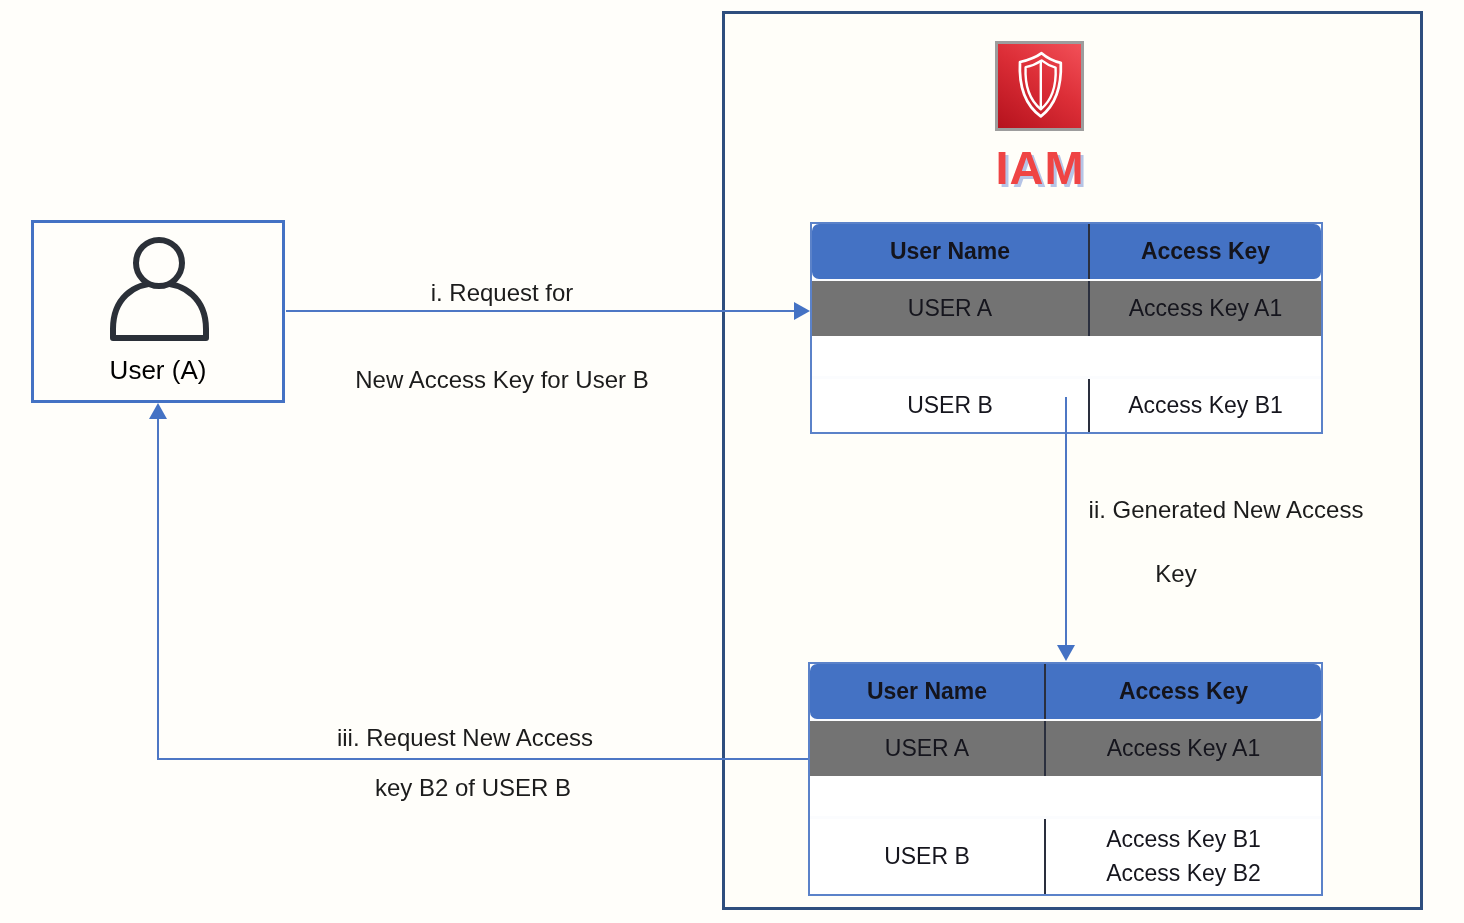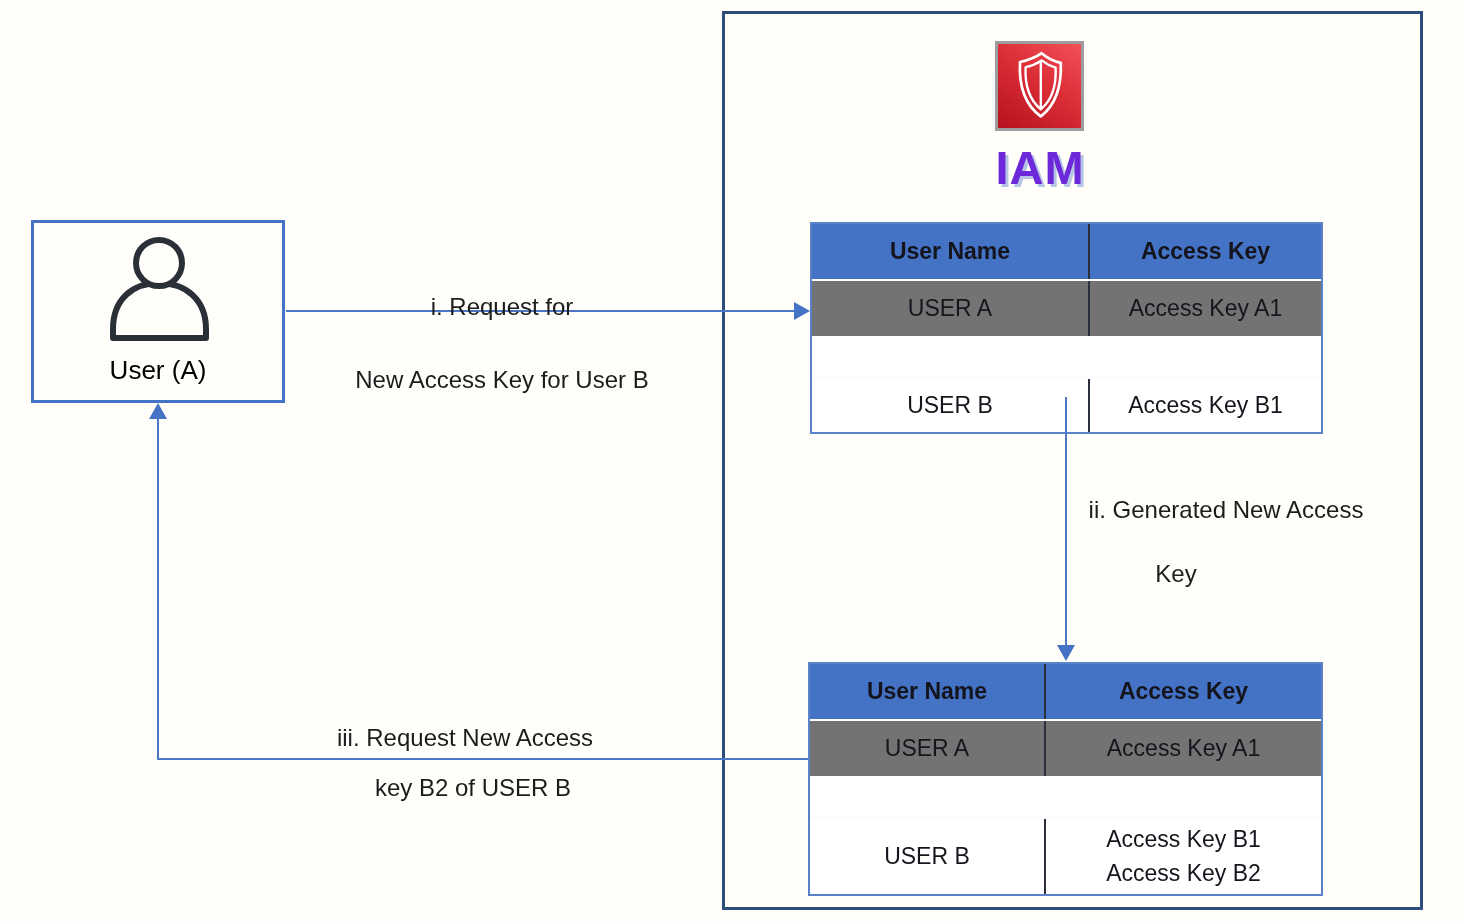--- a/index.html
+++ b/index.html
@@ -24,21 +24,21 @@
   .iam-icon {
     left:995px; top:41px; width:89px; height:90px;
     border:3px solid #9d9d9d;
     background:linear-gradient(215deg, #f25058 0%, #dc2e37 45%, #b5121d 100%);
     display:flex; align-items:center; justify-content:center;
   }
   .iam-title {
     left:890px; top:140px; width:300px;
     text-align:center;
     font-size:47px; font-weight:bold; letter-spacing:1px;
-    color:#6d28d9;
+    color:#ef4444;
     text-shadow:3px 3px 0 #b6c4e6;
   }
 
   
   .user-box {
     left:31px; top:220px; width:254px; height:183px;
     border:3px solid #4472c4;
     background:#fffefa;
   }
 
@@ -52,21 +52,21 @@
     border:2px solid #5b82c9;
     background:#fff;
   }
   .tr { display:flex; }
   .td {
     display:flex; align-items:center; justify-content:center;
     font-size:23px; color:#15151d; text-align:center;
   }
   .td.c1 { width:var(--c1); }
   .td.c2 { flex:1; border-left:2px solid #2a2f3e; }
-  .tr.head { background:#4472c4; height:55px; }
+  .tr.head { background:#4472c4; height:55px;border-radius:7px; }
   .tr.head .td { font-weight:bold; color:#14141c; }
   .tr.r1 { background:#737373; height:57px; border-top:2px solid #fbfcfe; }
   .tr.r2 { background:#ffffff; border-top:3px solid #fbfcfe;margin-top:40px; }
   .tbl1 { left:810px; top:222px; width:513px; --c1:276px; }
   .tbl1 .tr.r2 { height:56px; }
   .tbl2 { left:808px; top:662px; width:515px; --c1:234px; }
   .tbl2 .tr.r2 { height:78px; }
   .pre { white-space:pre-line; line-height:1.45; }
 
   
@@ -145,21 +145,21 @@
   </div>
   <div class="tr r2">
     <div class="td c1">USER B</div>
     <div class="td c2 pre">Access Key B1
 Access Key B2</div>
   </div>
 </div>
 
 <div class="abs hline" style="left:286px; top:310px; width:510px;"></div>
 <div class="abs head-right" style="left:794px; top:302px;"></div>
-<div class="abs flow-label" style="left:302px; top:293px; width:400px;">i. Request for</div>
+<div class="abs flow-label" style="left:302px; top:279px; width:400px;">i. Request for</div>
 <div class="abs flow-label" style="left:302px; top:330px; width:400px;margin-top:36px;">New Access Key for User B</div>
 
 <div class="abs vline" style="left:1065px; top:397px; height:250px;"></div>
 <div class="abs head-down" style="left:1057px; top:645px;"></div>
 <div class="abs flow-label" style="left:1026px; top:496px; width:400px;">ii. Generated New Access</div>
 <div class="abs flow-label" style="left:976px; top:560px; width:400px;">Key</div>
 
 <div class="abs hline" style="left:157px; top:758px; width:651px;"></div>
 <div class="abs vline" style="left:157px; top:416px; height:344px;"></div>
 <div class="abs head-up" style="left:149px; top:403px;"></div>

